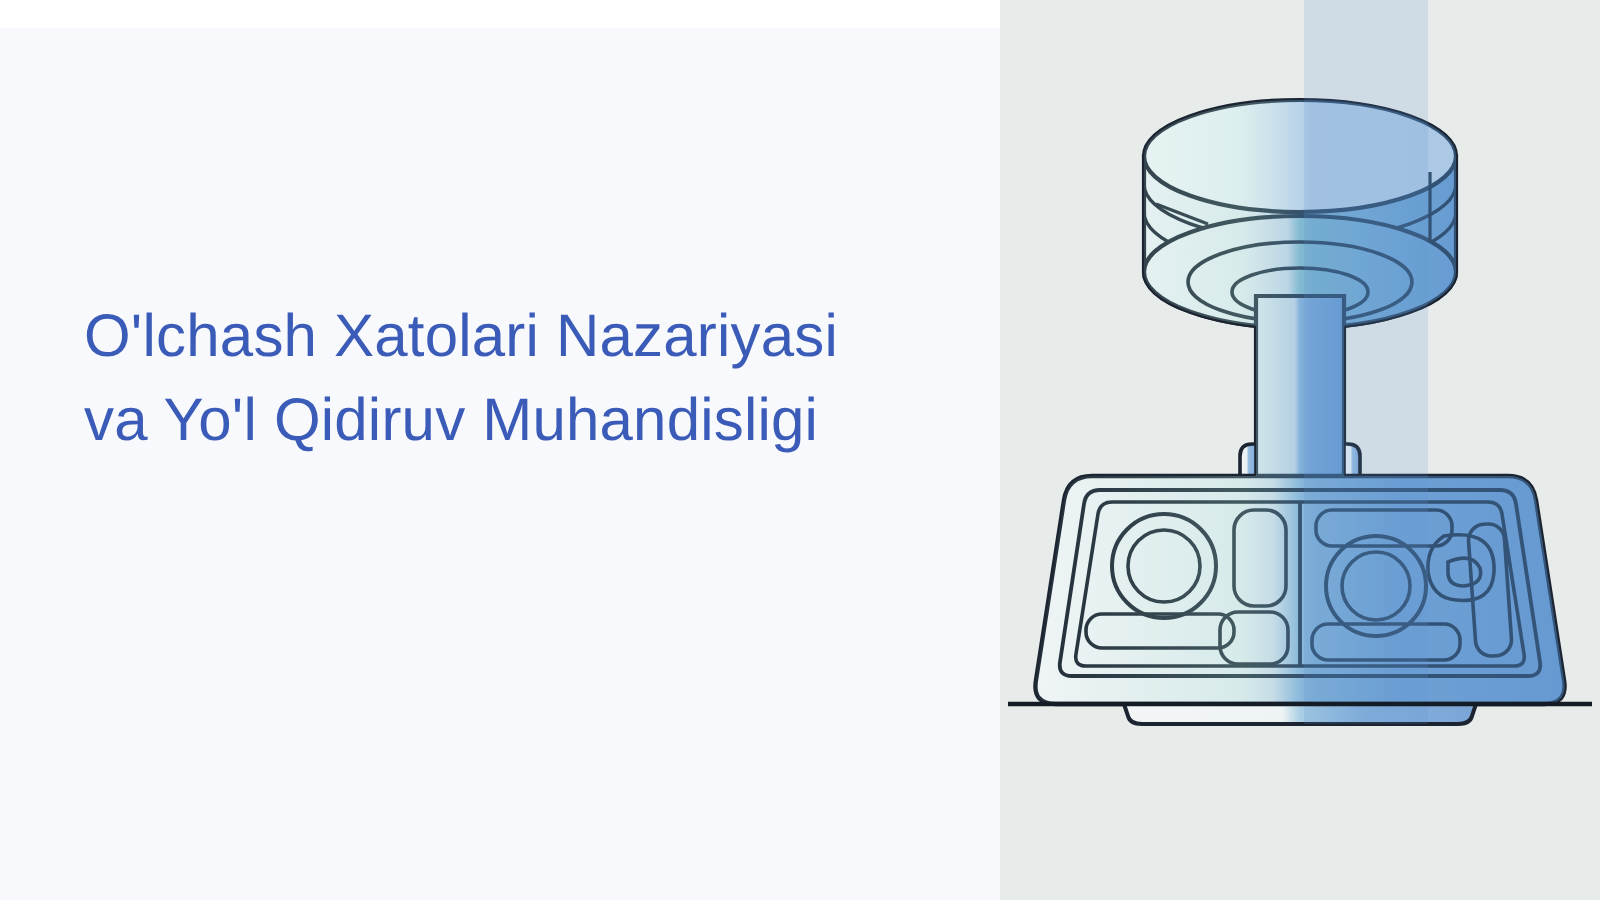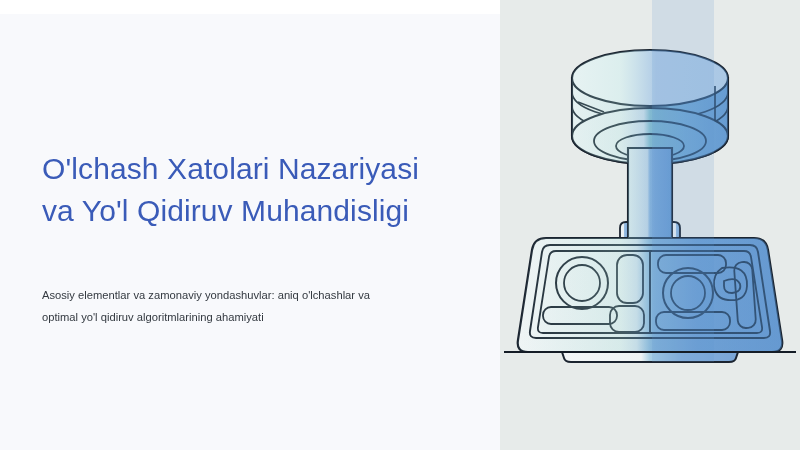--- a/index.html
+++ b/index.html
@@ -67,24 +67,20 @@
 
 <div id="slide">
 
   <section id="left-panel">
 
     <div id="title-block">
       <h1 id="page-title">O'lchash Xatolari Nazariyasi
 va Yo'l Qidiruv Muhandisligi</h1>
     </div>
 
-    <div id="subtitle-block">
-      <p id="page-subtitle">Asosiy elementlar va zamonaviy yondashuvlar: aniq o'lchashlar va
-optimal yo'l qidiruv algoritmlarining ahamiyati</p>
-    </div>
 
   </section>
 
   <section id="right-panel">
 
     <svg id="illustration" viewBox="0 0 300 450" xmlns="http://www.w3.org/2000/svg">
 
       <defs>
         <linearGradient id="gTealBlue" x1="0" y1="0" x2="1" y2="0">
           <stop offset="0%" stop-color="#cfe6e4"></stop>

